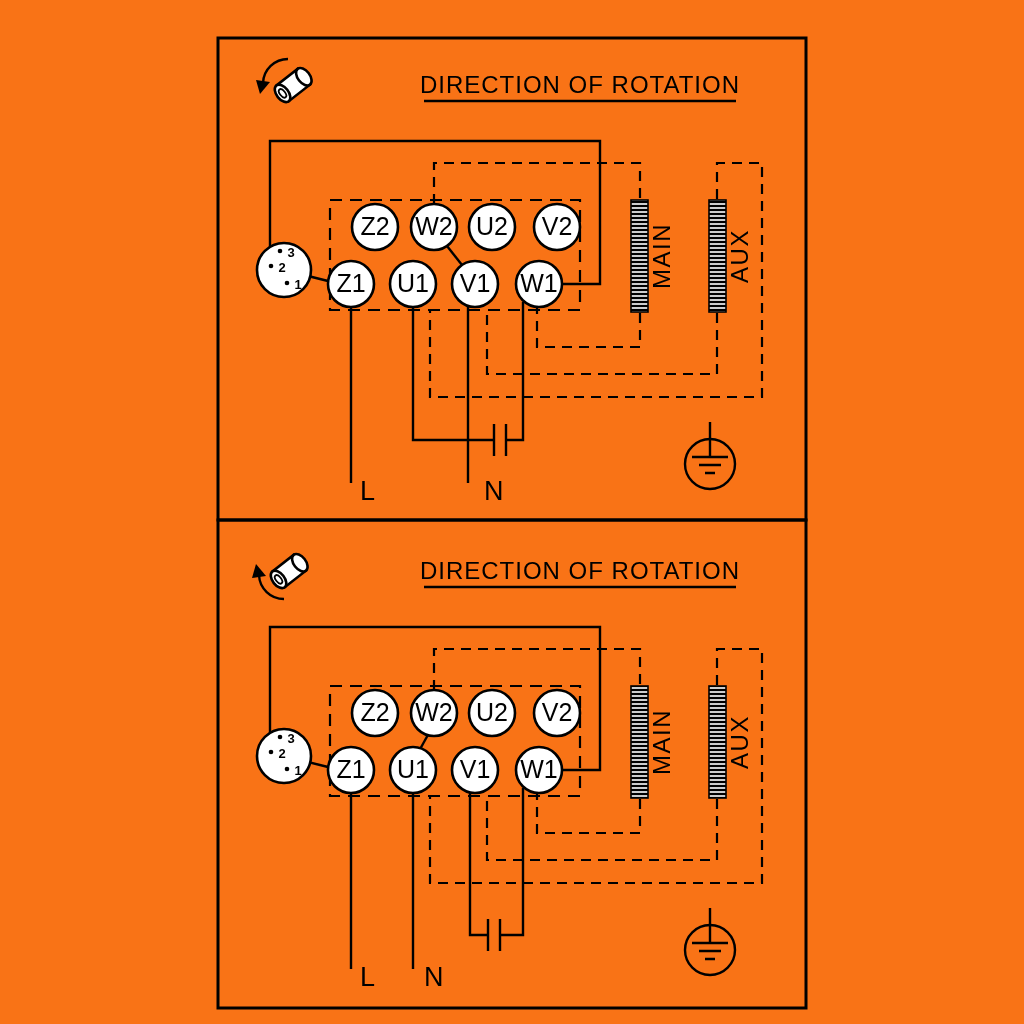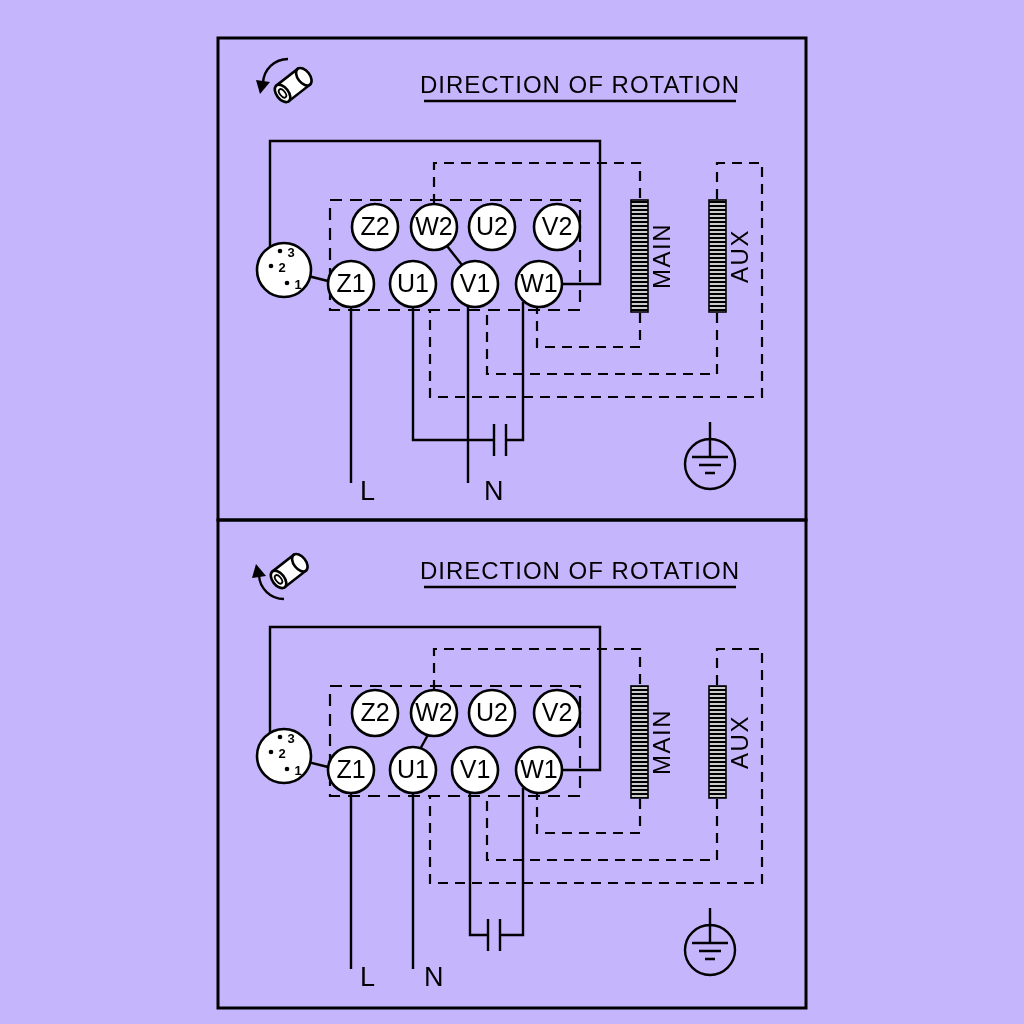--- a/index.html
+++ b/index.html
@@ -1,16 +1,16 @@
 <!DOCTYPE html>
 <html><head>
 <meta charset="utf-8">
 <style>
   html,body{margin:0;padding:0;background:#ffffff;}
-  .stage{position:relative;width:1024px;height:1024px;background:#c4b5fd;overflow:hidden;}
+  .stage{position:relative;width:1024px;height:1024px;background:#f97316;overflow:hidden;}
   svg{display:block;}
   text{font-family:"Liberation Sans","DejaVu Sans",sans-serif;fill:#000;}
   .frame{fill:none;stroke:#000;stroke-width:3;}
   .w{fill:none;stroke:#000;stroke-width:2.4;}
   .wd{fill:none;stroke:#000;stroke-width:2.2;stroke-dasharray:10 7;}
   .dashbox{fill:none;stroke:#000;stroke-width:2.2;stroke-dasharray:12 8;}
   .node{fill:#fff;stroke:#000;stroke-width:2.6;}
   .gc{fill:none;stroke:#000;stroke-width:2.4;}
   .coil{stroke:#000;stroke-width:1.6;}
   .title{font-size:24px;text-anchor:middle;letter-spacing:1px;}

